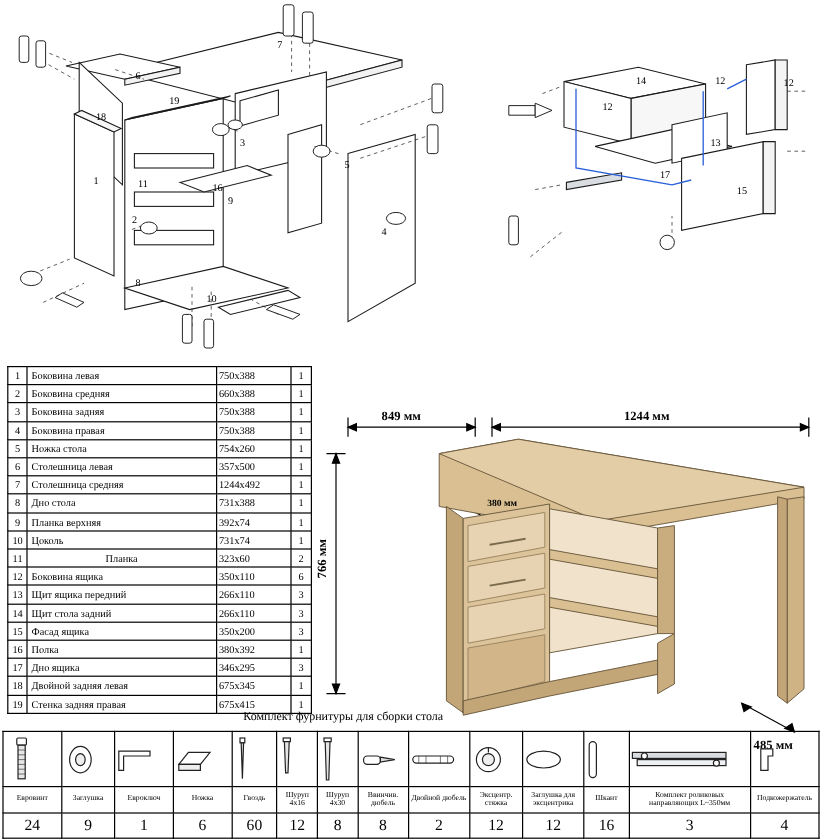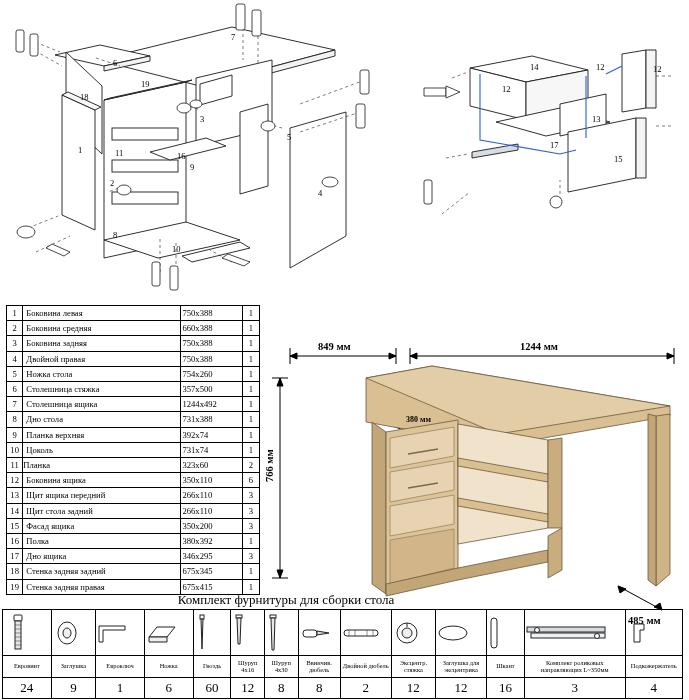--- a/index.html
+++ b/index.html
@@ -7,24 +7,24 @@
   .abs{position:absolute;}
   svg{display:block;}
 
   
   #parts-table{position:absolute;left:6px;top:305px;width:254px;border-collapse:collapse;font-size:8.6px;}
   #parts-table td{border:1px solid #000;padding:0 1px;height:14.2px;line-height:14.2px;white-space:nowrap;}
   #parts-table td.num{width:13px;text-align:center;}
   #parts-table td.name{width:150px;text-align:left;padding-left:3px;}
   #parts-table td.dim{width:57px;text-align:left;}
   #parts-table td.qty{width:14px;text-align:center;}
-  #parts-table td.name.center{padding-left:0;margin-top:32px;}
+  #parts-table td.name.center{text-align:center;padding-left:0;margin-top:32px;}
 
   
-  #hw-title{position:absolute;left:0;top:592px;width:572px;text-align:center;font-size:13px;}
+  #hw-title{position:absolute;left:0;top:592px;width:572px;text-align:center;font-size:10px;}
   #hw-table{position:absolute;left:2px;top:609px;width:681px;border-collapse:collapse;font-size:6.6px;}
   #hw-table td{border:1px solid #000;text-align:center;vertical-align:middle;padding:0;}
   #hw-table tr.pic td{height:45px;}
   #hw-table tr.lbl td{height:21px;line-height:1.05;font-size:6.4px;padding:0 1px;}
   #hw-table tr.qty td{height:20px;font-size:13px;font-family:"Liberation Serif",serif;}
 
   
   .dimlabel{font-size:10.5px;font-weight:bold;font-family:"Liberation Serif",serif;}
   .vlabel{font-size:10.5px;font-weight:bold;transform:rotate(-90deg);transform-origin:left top;white-space:nowrap;}
   .smalllabel{font-size:8px;font-weight:bold;}
@@ -197,39 +197,39 @@
         <td class="qty">1</td>
       </tr>
       <tr>
         <td class="num">3</td>
         <td class="name">Боковина задняя</td>
         <td class="dim">750x388</td>
         <td class="qty">1</td>
       </tr>
       <tr>
         <td class="num">4</td>
-        <td class="name">Двойной правая</td>
+        <td class="name">Боковина правая</td>
         <td class="dim">750x388</td>
         <td class="qty">1</td>
       </tr>
       <tr>
         <td class="num">5</td>
         <td class="name">Ножка стола</td>
         <td class="dim">754x260</td>
         <td class="qty">1</td>
       </tr>
       <tr>
         <td class="num">6</td>
-        <td class="name">Столешница стяжка</td>
+        <td class="name">Столешница левая</td>
         <td class="dim">357x500</td>
         <td class="qty">1</td>
       </tr>
       <tr>
         <td class="num">7</td>
-        <td class="name">Столешница ящика</td>
+        <td class="name">Столешница средняя</td>
         <td class="dim">1244x492</td>
         <td class="qty">1</td>
       </tr>
       <tr>
         <td class="num">8</td>
         <td class="name">Дно стола</td>
         <td class="dim">731x388</td>
         <td class="qty">1</td>
       </tr>
       <tr>
@@ -281,21 +281,21 @@
         <td class="qty">1</td>
       </tr>
       <tr>
         <td class="num">17</td>
         <td class="name">Дно ящика</td>
         <td class="dim">346x295</td>
         <td class="qty">3</td>
       </tr>
       <tr>
         <td class="num">18</td>
-        <td class="name">Стенка задняя задний</td>
+        <td class="name">Двойной задняя левая</td>
         <td class="dim">675x345</td>
         <td class="qty">1</td>
       </tr>
       <tr>
         <td class="num">19</td>
         <td class="name">Стенка задняя правая</td>
         <td class="dim">675x415</td>
         <td class="qty">1</td>
       </tr>
     </tbody>

